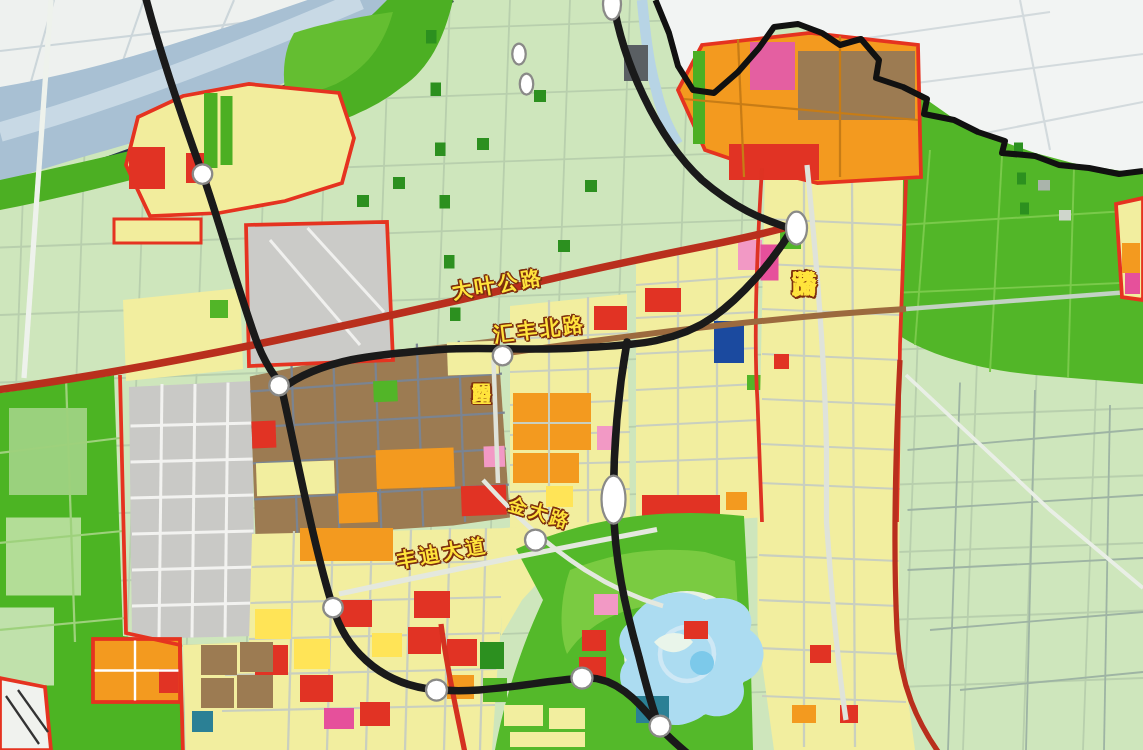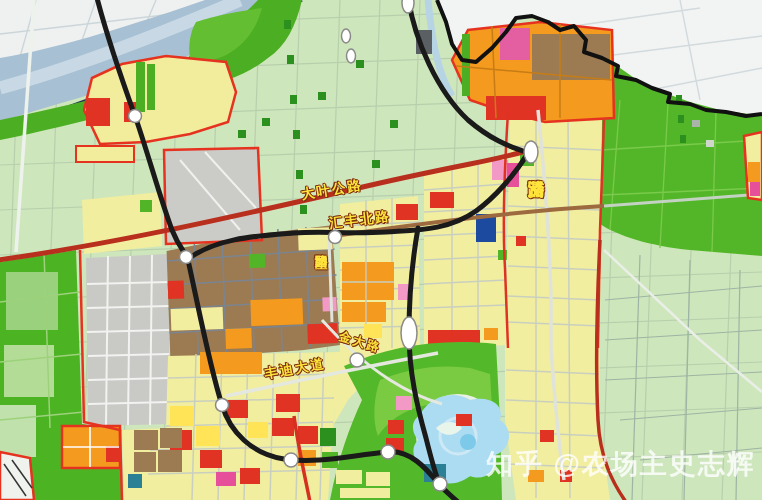--- a/index.html
+++ b/index.html
@@ -421,14 +421,13 @@
   </g>
 </svg>
 
   <div class="road-label" style="left:301px;top:181px;font-size:13.5px;transform:rotate(-9.5deg);">大叶公路</div>
   <div class="road-label" style="left:329px;top:211px;font-size:13.5px;transform:rotate(-7deg);">汇丰北路</div>
   <div class="road-label vert" style="left:314px;top:245px;font-size:13px;">望园路</div>
   <div class="road-label vert" style="left:527px;top:166px;font-size:17px;">贤浦路</div>
   <div class="road-label" style="left:338px;top:334px;font-size:12.5px;transform:rotate(17deg);">金大路</div>
   <div class="road-label" style="left:264px;top:360px;font-size:13.5px;transform:rotate(-10deg);">丰迪大道</div>
 
-  <div class="watermark">知乎 @农场主史志辉</div>
 </div>
 
 </body></html>

